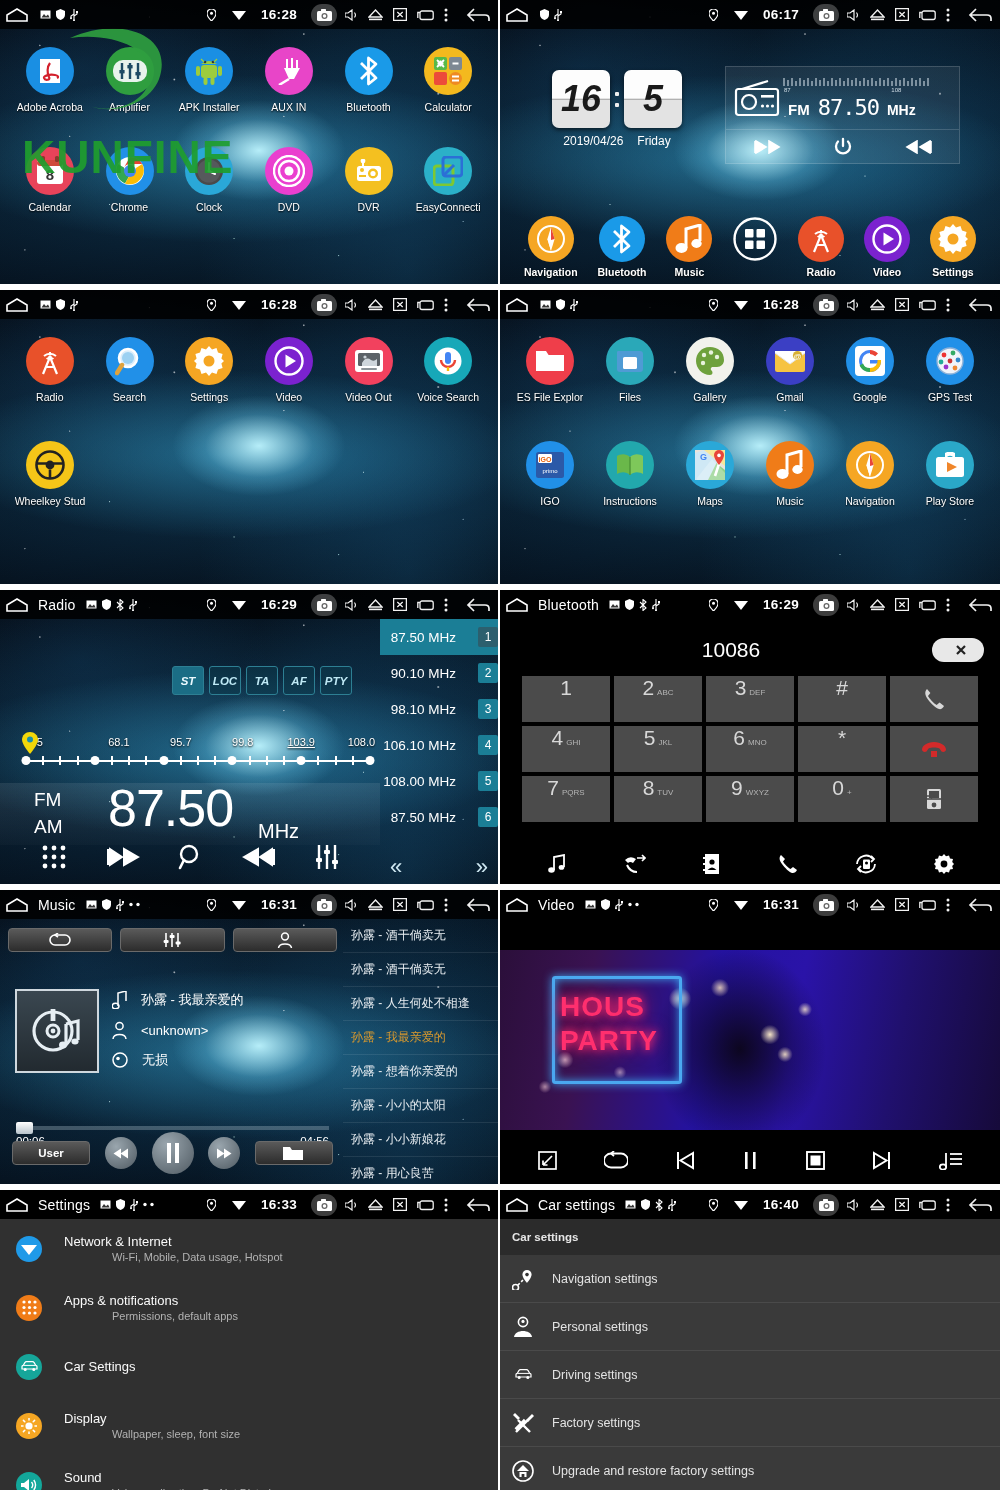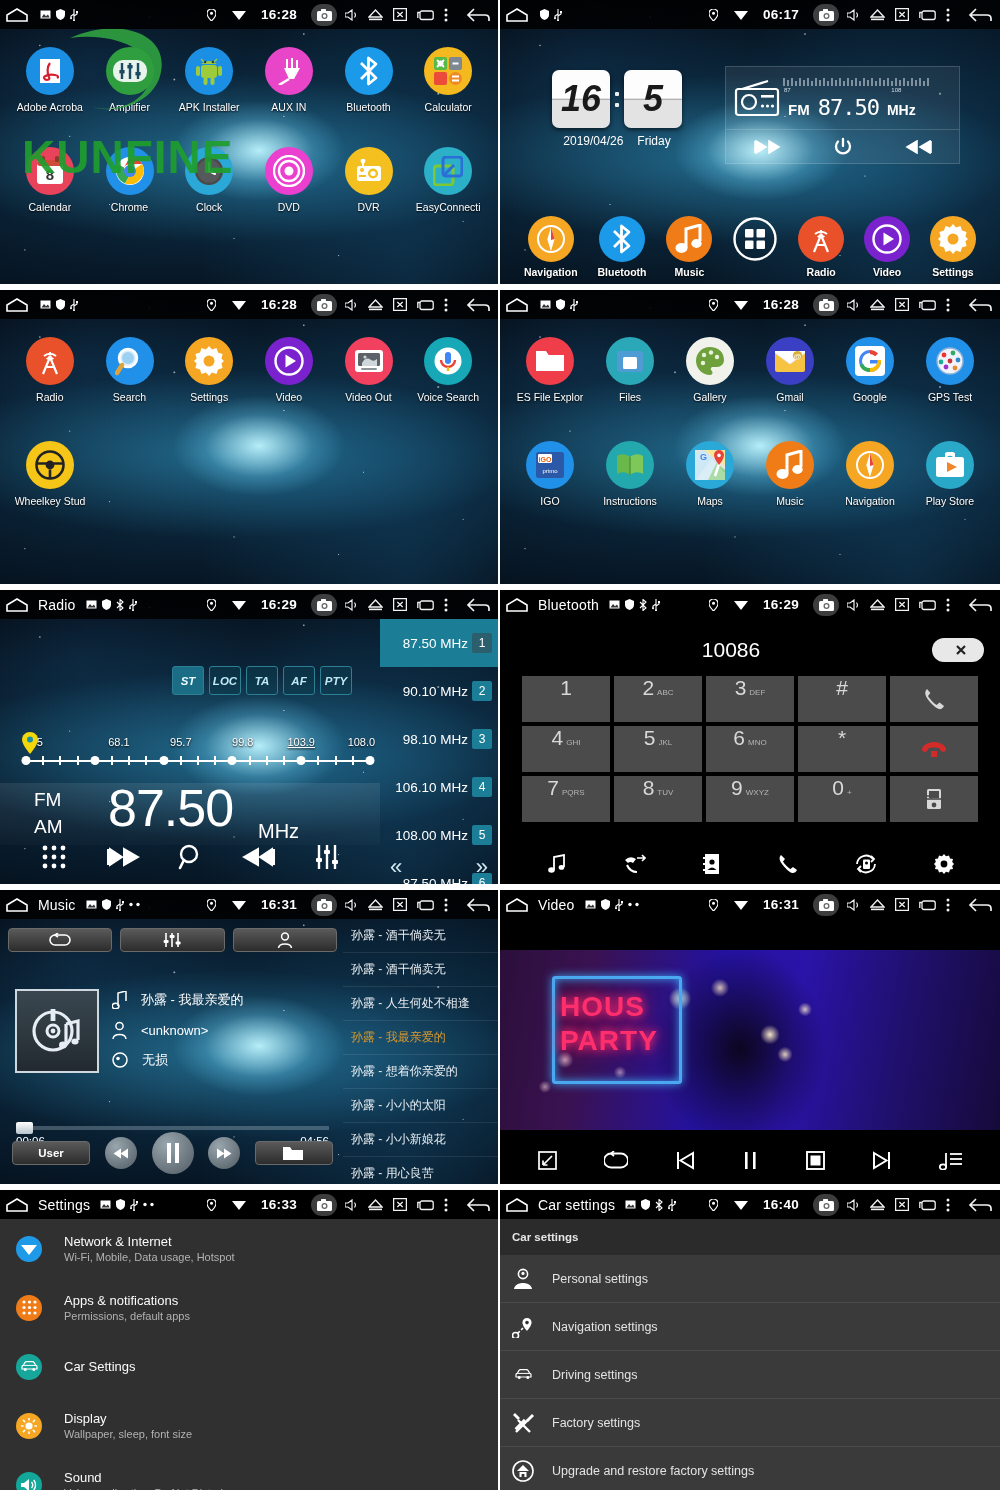--- a/index.html
+++ b/index.html
@@ -108,21 +108,21 @@
   .dial-line .bar { position:absolute; left:0; right:0; top:6px; height:2px; background:#fff; }
   .dial-line .tick { position:absolute; top:2px; width:2px; height:9px; background:#fff; transform:translateX(-50%);}
   .dial-line .dot { position:absolute; top:2px; width:9px; height:9px; border-radius:50%; background:#fff; transform:translateX(-50%);}
   .pin { position:absolute; left:-4px; top:-22px; }
   .freqband { position:absolute; left:0; right:0; top:125px; height:62px; background:linear-gradient(180deg,rgba(255,255,255,.09),rgba(255,255,255,.02)); }
   .fmam { position:absolute; left:34px; top:128px; color:#fff; font-size:19px; line-height:27px;}
   .bigfreq { position:absolute; left:108px; top:120px; color:#fff; font-size:52px; font-weight:300; letter-spacing:-1px;}
   .bigmhz { position:absolute; left:258px; top:162px; color:#fff; font-size:20px;}
   .rctl { position:absolute; left:0; right:0; bottom:14px; display:flex; justify-content:space-around; align-items:center; padding:0 22px;}
   .presets { position:absolute; top:29px; right:0; width:118px; bottom:0; z-index:3; }
-  .preset { height:48px; display:flex; align-items:center; justify-content:flex-end; gap:4px; padding-right:6px; }
+  .preset { height:36px; display:flex; align-items:center; justify-content:flex-end; gap:22px; }
   .preset.sel { background:#1b7e96; }
   .preset .pf { color:#fff; font-size:13.5px; }
   .preset .pn { width:20px;height:20px;background:#1b7e96;color:#fff;font-size:12px;display:flex;align-items:center;justify-content:center;border-radius:2px;}
   .preset.sel .pn { background:#2c5f6e; }
   .pnav { position:absolute; left:0; right:0; bottom:4px; display:flex; justify-content:space-between; padding:0 10px; color:#cfe8f2; font-size:22px;}
 
   
   .dialnum { position:absolute; top:43px; left:0; right:0; height:34px; display:flex; align-items:center; }
   .dialnum .num { flex:1; text-align:center; color:#fff; font-size:21px; padding-left:30px;}
   .bksp { width:52px;height:24px;background:#e8e8e8;border-radius:12px;display:flex;align-items:center;justify-content:center;margin-right:16px;}
@@ -180,21 +180,21 @@
   .vprog .track { flex:1; height:3px; background:rgba(200,220,230,.55); position:relative; }
   .vprog .thumb { position:absolute; left:0; top:-4px; width:16px; height:11px; background:linear-gradient(180deg,#fff,#c2ccd3); border-radius:2px;}
   .vctl { position:absolute; left:0; right:0; bottom:0; height:48px; background:#000; display:flex; align-items:center; justify-content:space-around; padding:0 14px; z-index:4;}
 
   
   .slist { position:absolute; top:29px; left:0; right:0; bottom:0; background:#303030; z-index:3; overflow:hidden;}
   .srow { height:59px; display:flex; align-items:center; padding-left:16px; }
   .srow .sic { width:26px;height:26px;border-radius:50%;display:flex;align-items:center;justify-content:center; flex:0 0 26px;}
   .srow .stxt { margin-left:22px; }
   .srow .st1 { color:#fafafa; font-size:13px; }
-  .srow .st2 { color:#b2b2b2; font-size:11px; margin-top:2px; }
+  .srow .st2 { color:#b2b2b2; font-size:11px; margin-top:2px;margin-left:48px; }
 
   
   .chead { position:absolute; top:29px; left:0; right:0; height:36px; background:#2b2b2b; display:flex; align-items:center; padding-left:12px;
            color:#e6e6e6; font-size:11.5px; font-weight:bold; z-index:4;}
   .clist { position:absolute; top:65px; left:0; right:0; bottom:0; background:#3a3a3a; z-index:3; }
   .crow { height:48px; display:flex; align-items:center; border-bottom:1px solid #4a4a4a; }
   .crow .cic { width:46px; display:flex; justify-content:center; }
   .crow .ctx { color:#e3e3e3; font-size:12.5px; margin-left:6px; }
 </style>
 </head>
@@ -2219,37 +2219,37 @@
               <path d="M8 1 L2 7 L8 13 M2 7 L19 7 Q23 7 23 10.5 L23 13" stroke="#fff" stroke-width="1.7" fill="none"></path>
             </svg>
           </span>
       </div>
     </div>
     <div class="chead">Car settings</div>
     <div class="clist" id="clist">
         <div class="crow">
           <div class="cic">
             <svg width="22" height="22" viewBox="0 0 22 22">
-              <circle cx="11" cy="6" r="4.6" fill="none" stroke="#fff" stroke-width="1.6"></circle>
-              <circle cx="11" cy="5.4" r="1.6" fill="#fff"></circle>
-              <path d="M2 21 C3 13 19 13 20 21 Z" fill="#fff"></path>
-            </svg>
-          </div>
-          <div class="ctx">Personal settings</div>
-        </div>
-        <div class="crow">
-          <div class="cic">
-            <svg width="22" height="22" viewBox="0 0 22 22">
               <path d="M15 2 A4.6 4.6 0 0 1 19.6 6.6 C19.6 10 15 15 15 15 C15 15 10.4 10 10.4 6.6 A4.6 4.6 0 0 1 15 2 Z" fill="#fff"></path>
               <circle cx="15" cy="6.6" r="1.8" fill="#333"></circle>
               <path d="M11 12 L5 18" stroke="#fff" stroke-width="1.6" stroke-dasharray="2.6 2"></path>
               <circle cx="3.5" cy="19.5" r="3" fill="none" stroke="#fff" stroke-width="1.6"></circle>
             </svg>
           </div>
           <div class="ctx">Navigation settings</div>
+        </div>
+        <div class="crow">
+          <div class="cic">
+            <svg width="22" height="22" viewBox="0 0 22 22">
+              <circle cx="11" cy="6" r="4.6" fill="none" stroke="#fff" stroke-width="1.6"></circle>
+              <circle cx="11" cy="5.4" r="1.6" fill="#fff"></circle>
+              <path d="M2 21 C3 13 19 13 20 21 Z" fill="#fff"></path>
+            </svg>
+          </div>
+          <div class="ctx">Personal settings</div>
         </div>
         <div class="crow">
           <div class="cic">
             <svg width="17" height="11" viewBox="0 0 17 11">
               <path d="M1 8 L1 5.5 Q1 4.5 2.3 4.3 L4 1.4 Q4.4 .6 5.4 .6 L11.6 .6 Q12.6 .6 13 1.4 L14.7 4.3 Q16 4.5 16 5.5 L16 8 Z" fill="none" stroke="#fff" stroke-width="1.2"></path>
               <path d="M2.5 4.4 L14.5 4.4" stroke="#fff" stroke-width="1"></path>
               <circle cx="4.2" cy="8.4" r="1.5" fill="#fff"></circle>
               <circle cx="12.8" cy="8.4" r="1.5" fill="#fff"></circle>
             </svg>
           </div>

